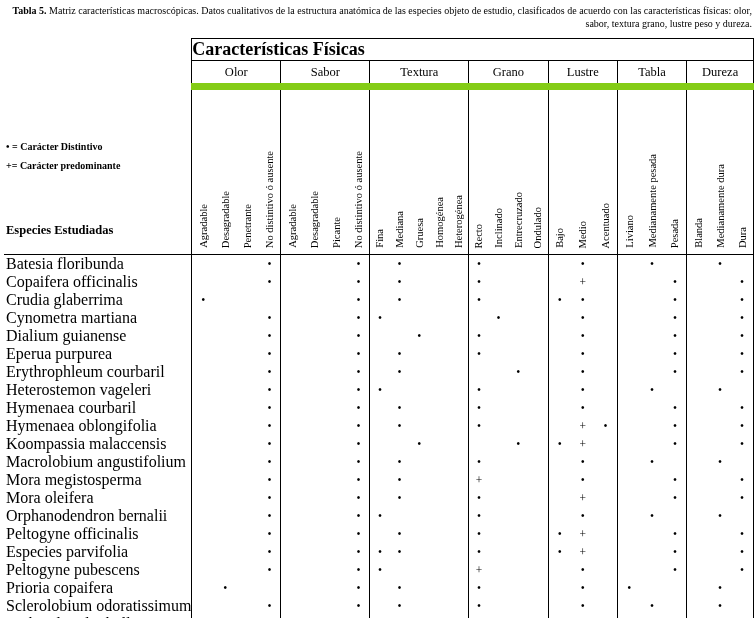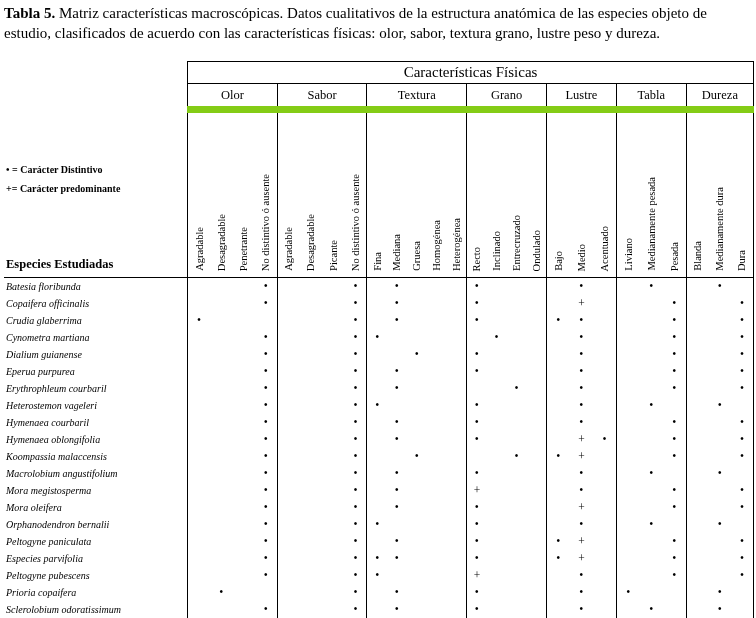--- a/index.html
+++ b/index.html
@@ -1,32 +1,32 @@
 <!DOCTYPE html>
 <html><head>
 <meta charset="utf-8">
 <style>
   * { box-sizing: border-box; margin: 0; padding: 0; }
   html, body { width: 756px; height: 618px; overflow: hidden; background: #fff; }
   body { font-family: "Liberation Serif", "DejaVu Serif", serif; color: #000; }
   .page { padding: 4px 2px 0 4px; }
-  .title { font-size: 15px; line-height: 1.3; margin-bottom: 18px; width: 748px; }
+  .title { font-size: 10px; line-height: 1.3; margin-bottom: 8px; width: 748px; text-align: right; }
   table { border-collapse: collapse; table-layout: fixed; }
   th, td { padding: 0; font-weight: normal; }
-  .main-h { border: 1px solid #000; font-weight: normal; font-size: 15px; text-align: center; height: 22px; }
+  .main-h { border: 1px solid #000; font-weight: bold; font-size: 18px; text-align: left; height: 22px; }
   .group-h { border-bottom: 7px solid #84cc16; border-left: 1px solid #000; font-size: 12.5px; text-align: center; height: 26px; }
   .group-h.last, .rot.last, td.last { border-right: 1px solid #000; }
   .rot { height: 168px; vertical-align: bottom; text-align: center; }
   .rot span { display: inline-block; writing-mode: vertical-rl; transform: rotate(180deg);
               font-size: 10.5px; line-height: 1.05; white-space: nowrap; padding: 2px 0 4px; }
   .gb { border-left: 1px solid #000; }
   .corner { position: relative; border-right: 1px solid #000; }
   .legend { position: absolute; top: 98px; left: 2px; font-weight: bold; font-size: 10px; line-height: 1.9; white-space: nowrap; }
-  .sp-head { position: absolute; bottom: 5px; left: 2px; font-weight: bold; font-size: 12.5px; }
-  tbody th.sp { text-align: left; font-style: italic; font-size: 10px; border-right: 1px solid #000;
+  .sp-head { position: absolute; bottom: 16px; left: 2px; font-weight: bold; font-size: 12.5px; }
+  tbody th.sp { text-align: left; font-size: 16px; border-right: 1px solid #000;
                 padding-left: 2px; height: 17px; white-space: nowrap; overflow: hidden; }
   tbody td { text-align: center; font-size: 11.5px; line-height: 17px; }
   tbody tr:first-child th, tbody tr:first-child td { border-top: 1.5px solid #000; }
   tbody tr:last-child th, tbody tr:last-child td { border-bottom: 6px solid #f97316; }
 </style>
 </head>
 <body>
 
 <div class="page">
   <p class="title"><b>Tabla 5.</b> <span>Matriz características macroscópicas. Datos cualitativos de la estructura anatómica de las especies objeto de estudio,  clasificados de acuerdo con las características  físicas: olor, sabor, textura grano, lustre peso y dureza.</span></p>
@@ -539,21 +539,21 @@
           <td class="">•</td>
           <td class=""></td>
           <td class="gb"></td>
           <td class="">•</td>
           <td class=""></td>
           <td class="gb"></td>
           <td class="">•</td>
           <td class=" last"></td>
         </tr>
         <tr>
-          <th class="sp">Peltogyne paniculata</th>
+          <th class="sp">Peltogyne officinalis</th>
           <td class="gb"></td>
           <td class=""></td>
           <td class=""></td>
           <td class="">•</td>
           <td class="gb"></td>
           <td class=""></td>
           <td class=""></td>
           <td class="">•</td>
           <td class="gb"></td>
           <td class="">•</td>

